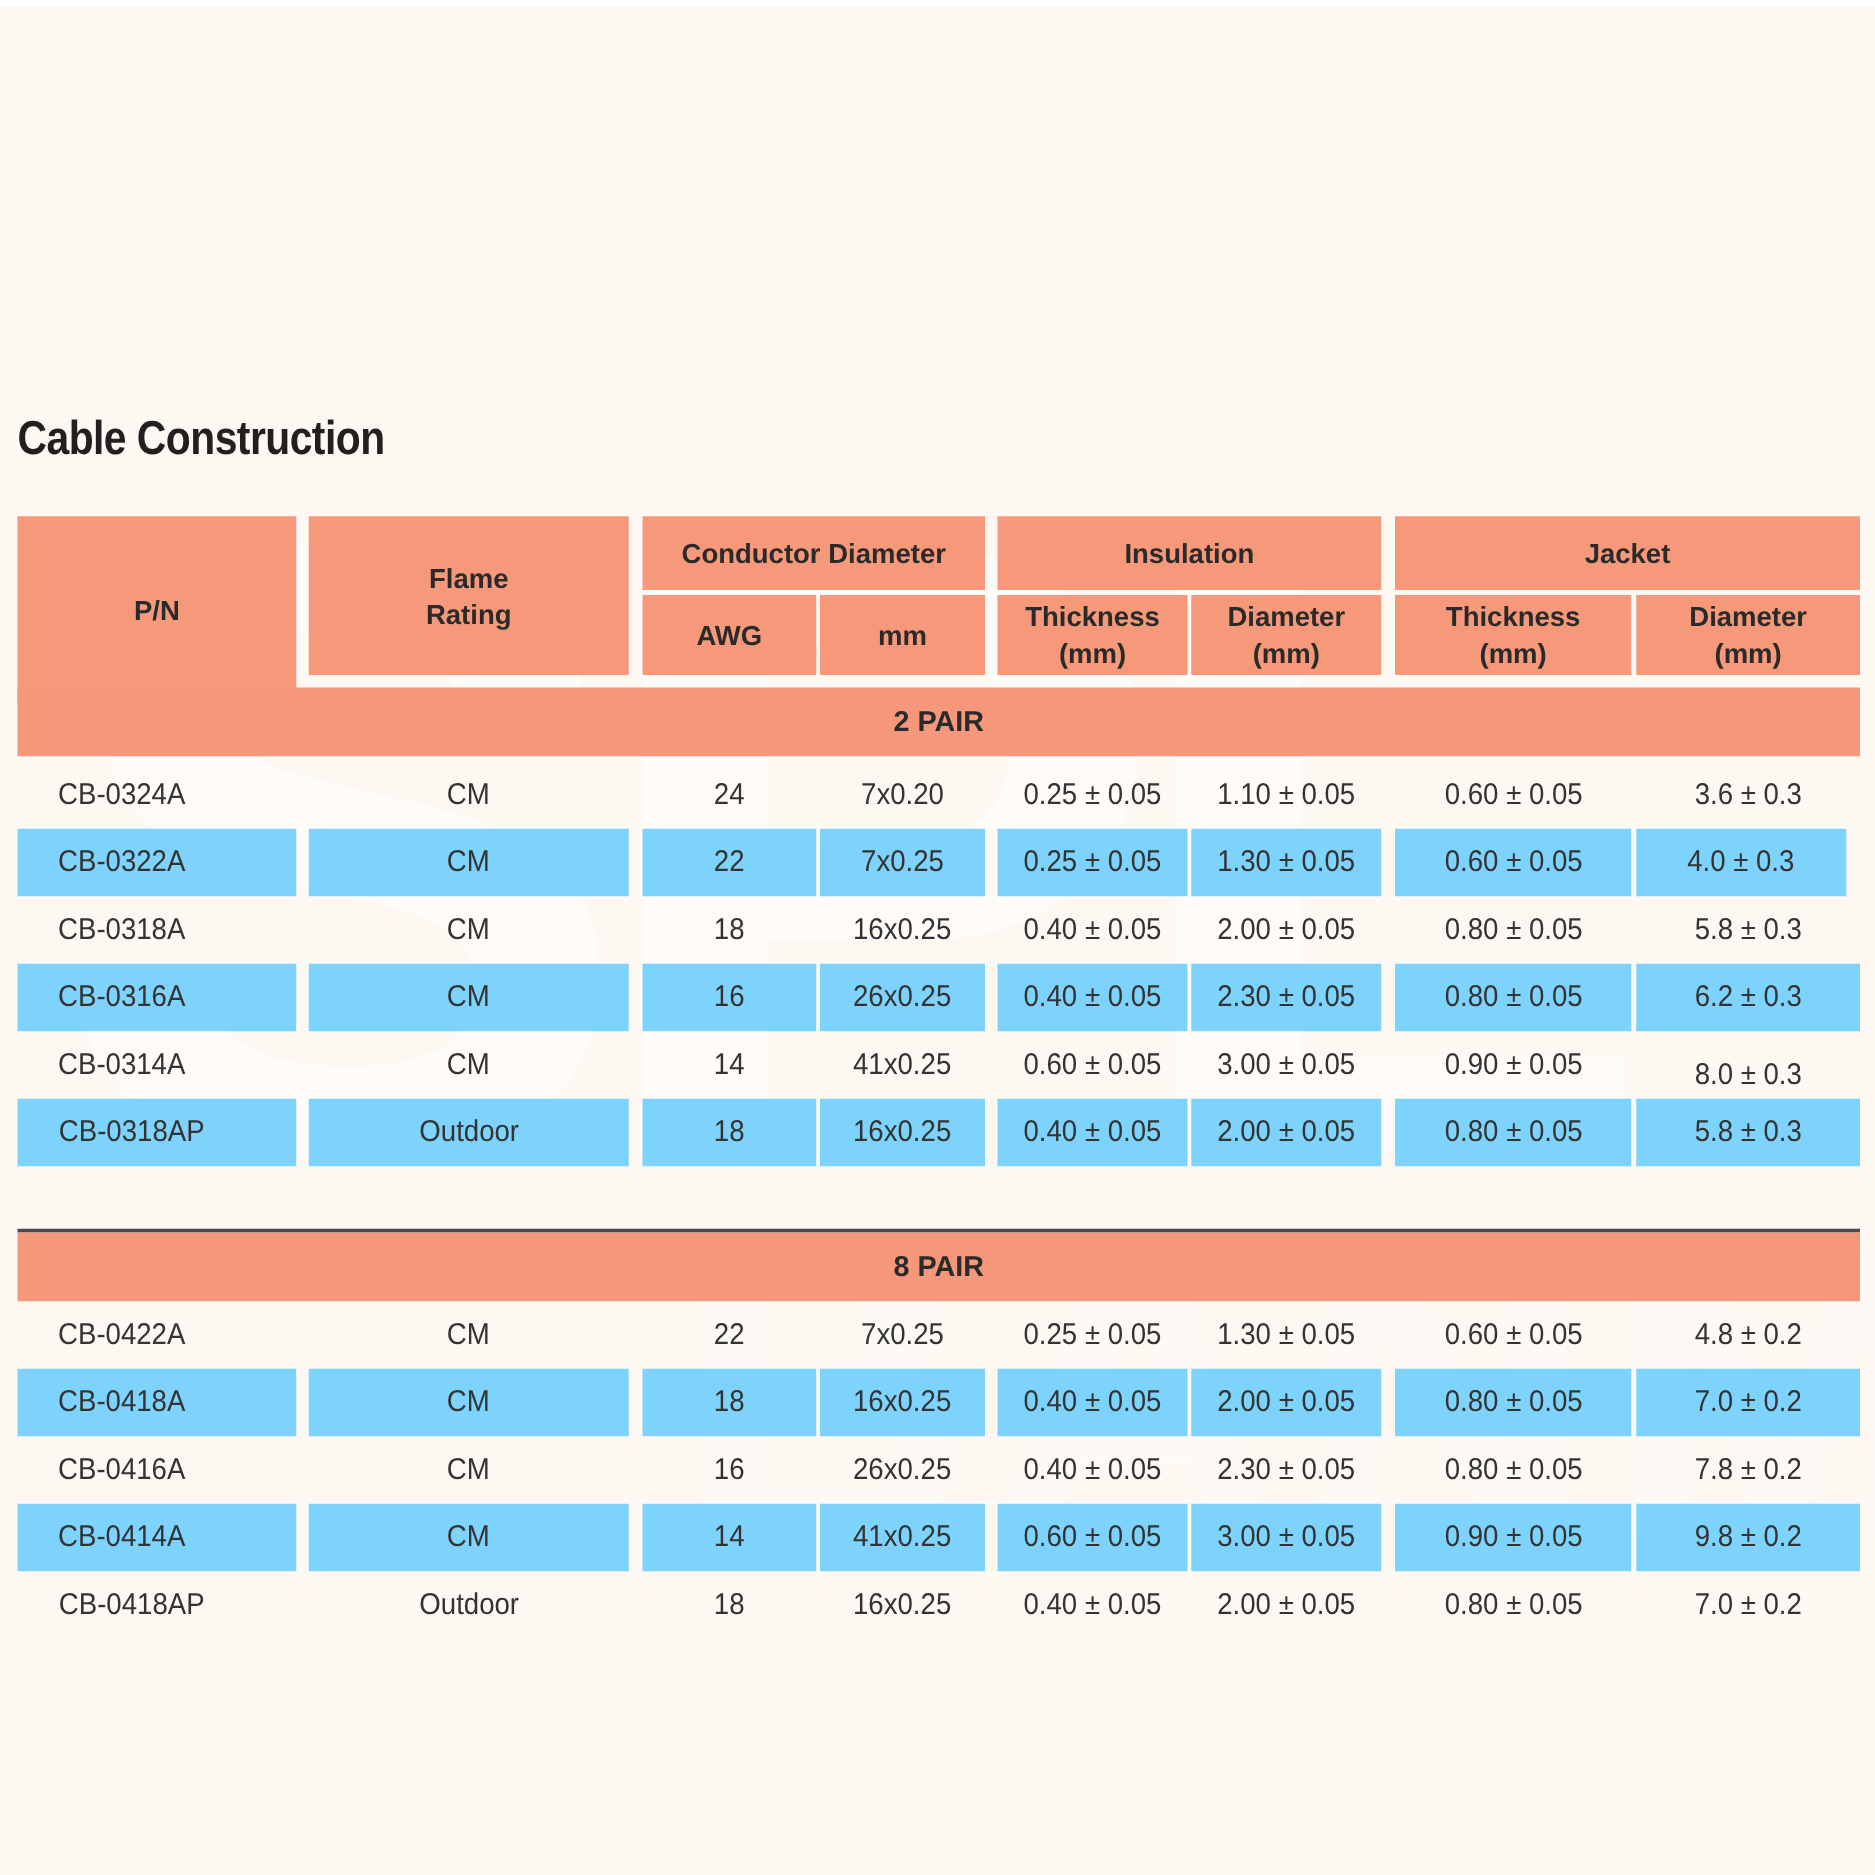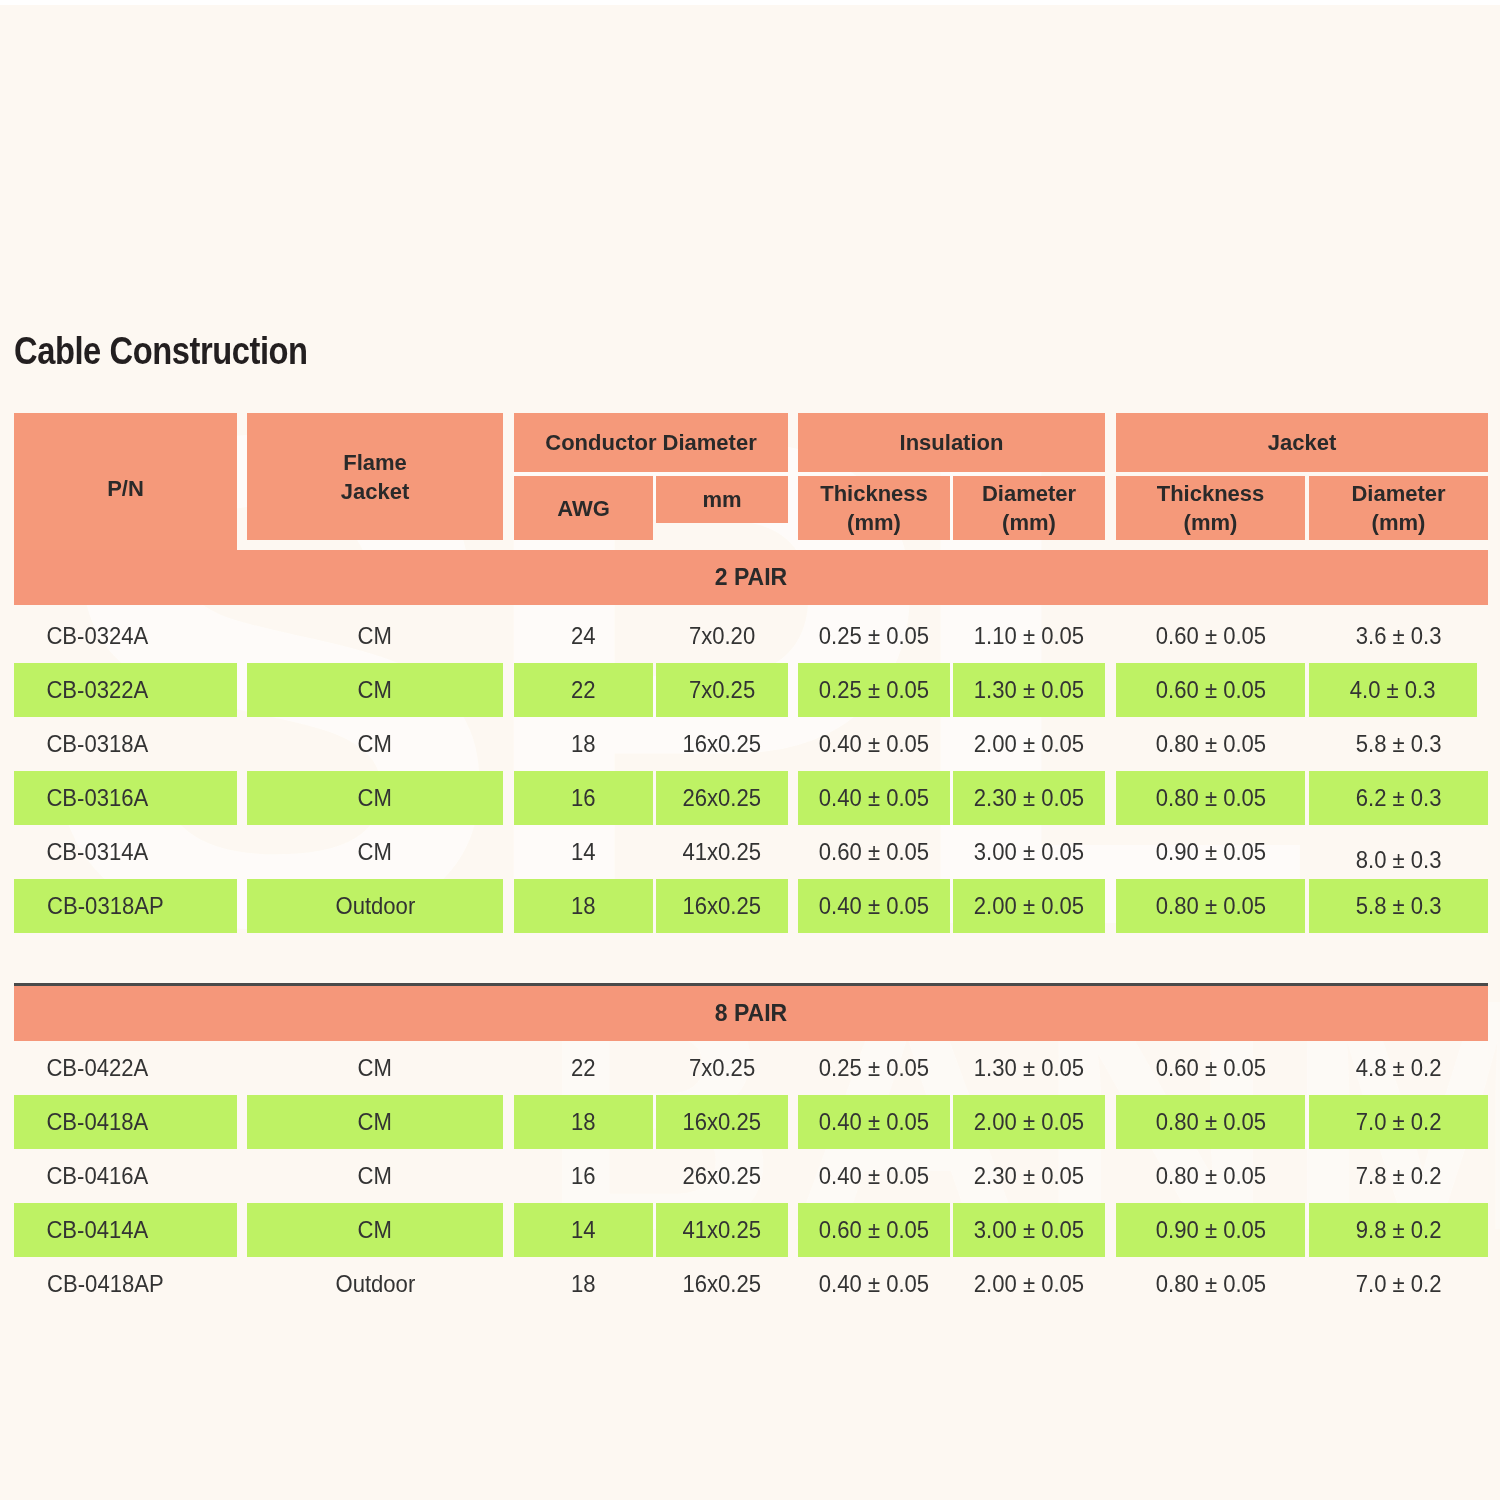--- a/index.html
+++ b/index.html
@@ -27,41 +27,41 @@
       letter-spacing: -0.5px;
     }
 
     .cell {
       position: absolute; box-sizing: border-box;
       display: flex; align-items: center; justify-content: center;
       text-align: center;
     }
     .hdr { background: #f5997a; font-weight: bold; font-size: 22px; color: #2a2a2a; line-height: 29px; }
     .band { background: #f5977a; font-weight: bold; font-size: 23px; color: #2a2a2a; }
-    .alt { background: #bef264; }
+    .alt { background: #7dd3fc; }
     .txt { font-size: 24px; color: #333; }
     .txt span.n { display: inline-block; transform: scaleX(0.92); }
     .rule { position: absolute; left: 14px; top: 983px; width: 1474px; height: 3px; background: #4a4a4a; }
     .left { justify-content: flex-start; padding-left: 28px; }
   </style>
 </head>
 <body>
 
 <div class="top-strip"></div>
 <div class="watermark wm-1">SPL</div>
 <div class="watermark wm-2">BANMOH</div>
 
 <div class="title">Cable Construction</div>
 
 <div>
   <div class="cell hdr" style="left:14px;top:413px;width:223px;height:150px;">P/N</div>
-  <div class="cell hdr" style="left:247px;top:413px;width:256px;height:127px;padding:0 80px;">Flame Jacket</div>
+  <div class="cell hdr" style="left:247px;top:413px;width:256px;height:127px;padding:0 80px;">Flame Rating</div>
   <div class="cell hdr" style="left:514px;top:413px;width:274px;height:59px;">Conductor Diameter</div>
   <div class="cell hdr" style="left:514px;top:476px;width:139px;height:64px;">AWG</div>
-  <div class="cell hdr" style="left:656px;top:476px;width:132px;height:47px;text-align:right;">mm</div>
+  <div class="cell hdr" style="left:656px;top:476px;width:132px;height:64px;text-align:right;">mm</div>
   <div class="cell hdr" style="left:798px;top:413px;width:307px;height:59px;">Insulation</div>
   <div class="cell hdr" style="left:798px;top:476px;width:152px;height:64px;padding:0 22px;">Thickness (mm)</div>
   <div class="cell hdr" style="left:953px;top:476px;width:152px;height:64px;padding:0 22px;">Diameter (mm)</div>
   <div class="cell hdr" style="left:1116px;top:413px;width:372px;height:59px;">Jacket</div>
   <div class="cell hdr" style="left:1116px;top:476px;width:189px;height:64px;padding:0 40px;">Thickness (mm)</div>
   <div class="cell hdr" style="left:1309px;top:476px;width:179px;height:64px;padding:0 35px;">Diameter (mm)</div>
 </div>
 
 <div class="cell band" style="left:14px;top:550px;width:1474px;height:55px;">2 PAIR</div>
 

